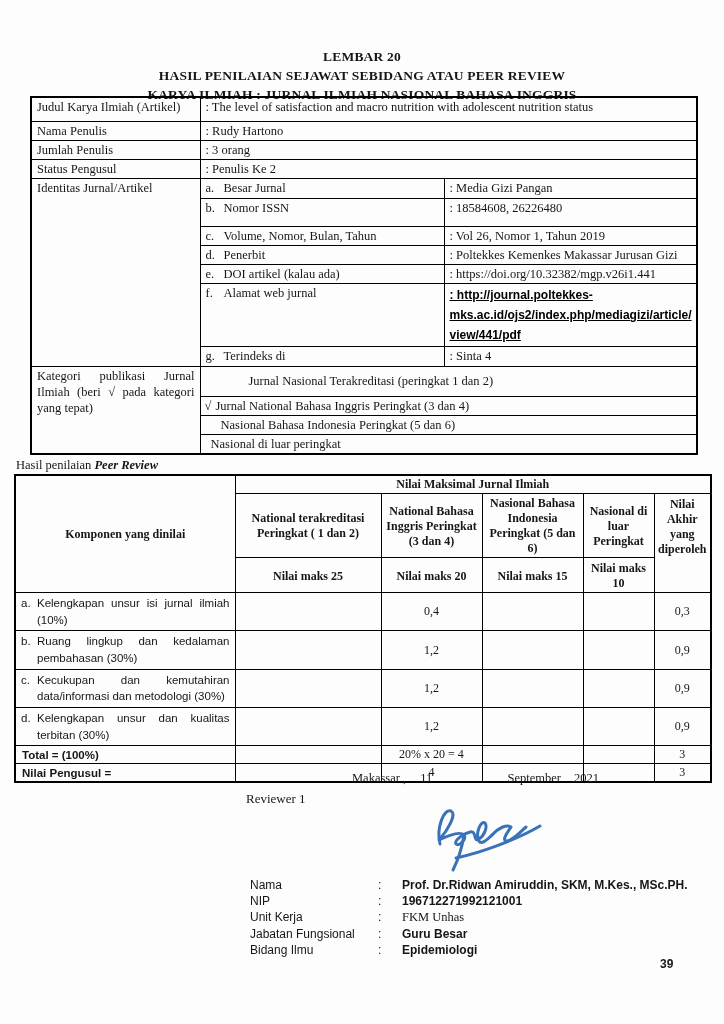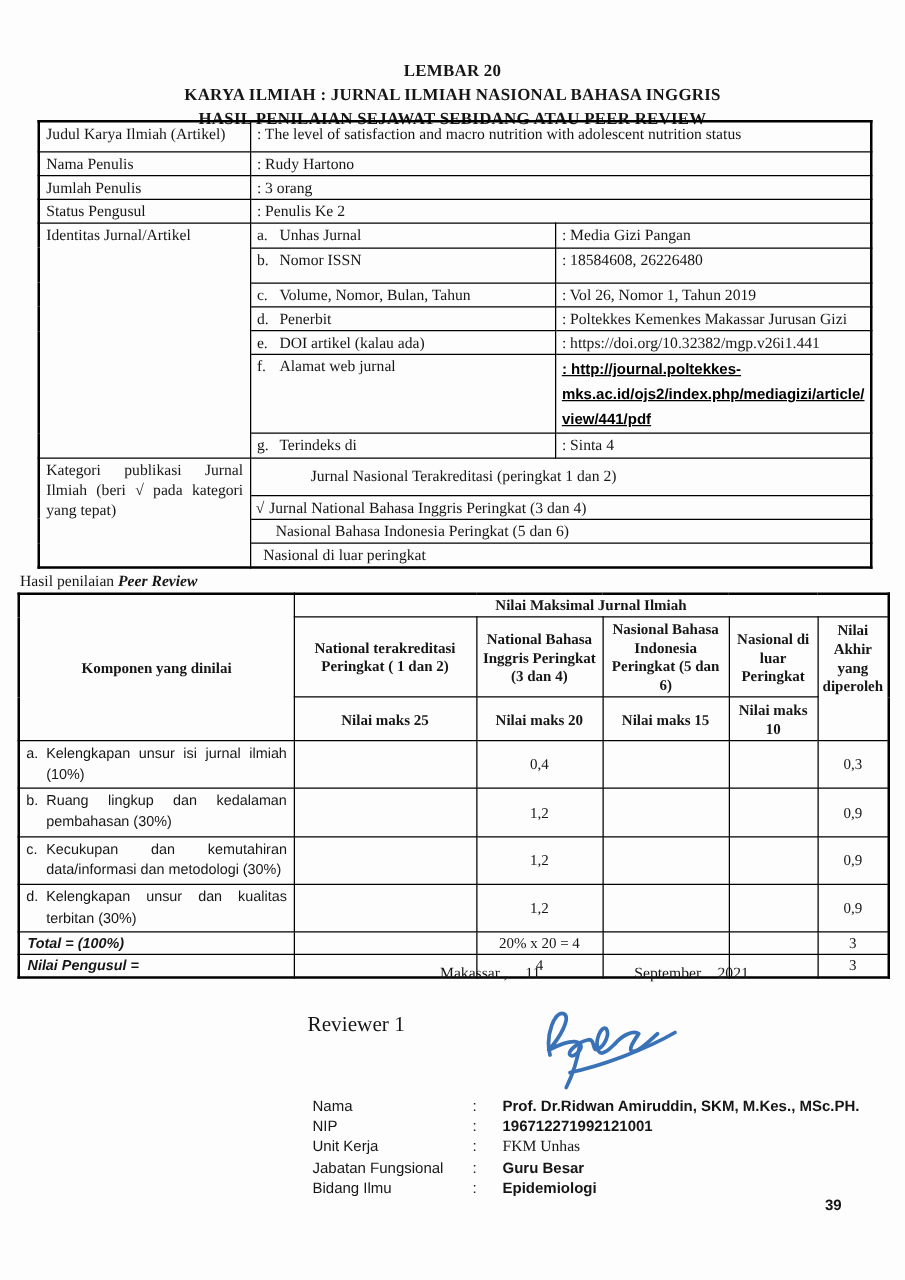--- a/index.html
+++ b/index.html
@@ -47,42 +47,42 @@
   .row-span td { height:18px; }
   .row-titles td { height:60px; vertical-align:top; padding-top:2px; }
   .row-maks td { height:34px; vertical-align:top; padding-top:3px; }
   .final-h { vertical-align:top !important; padding-top:3px !important; }
   .sb td { height:34px; }
   .sb .rl { display:flex; font-family:"Liberation Sans", sans-serif; font-size:11.5px; line-height:1.45; padding:1px 2px; }
   .sb .rk { width:16px; flex:none; }
   .sb .rt { flex:1; text-align:justify; }
   .cvals { text-align:center; vertical-align:middle !important; }
   .row-total td, .row-pengusul td { height:18px; vertical-align:middle; }
-  .tlabel { font-family:"Liberation Sans", sans-serif; font-weight:bold; font-size:11.5px; padding-left:6px !important;font-style:italic; }
+  .tlabel { font-family:"Liberation Sans", sans-serif; font-weight:bold; font-size:11.5px; padding-left:6px !important; }
   
   .date-line { position:absolute; left:352px; top:771px; font-size:12.5px; white-space:nowrap; }
   .date-line .d1 { margin-right:11px; } .date-line .d2 { margin-right:72px; } .date-line .d3 { margin-right:10px; }
-  .reviewer-line { position:absolute; left:246px; top:810px; font-size:17px; }
+  .reviewer-line { position:absolute; left:246px; top:791px; font-size:13px; }
   .signature { position:absolute; left:418px; top:798px; }
   .details { position:absolute; left:250px; top:877px; font-family:"Liberation Sans", sans-serif; font-size:12px; }
   .details .drow { display:grid; grid-template-columns:128px 24px auto; line-height:16.2px; }
   .details .dval { font-weight:bold; }
   .details .serif-val { font-weight:normal; font-family:"Liberation Serif", serif; font-size:12.5px; }
   .page-number { position:absolute; left:660px; top:957px; font-family:"Liberation Sans", sans-serif;
     font-weight:bold; font-size:12px; }
 </style>
 </head>
 <body>
 
 <div class="page">
 
   <div class="title-block">
     <div>LEMBAR 20</div>
+    <div>HASIL PENILAIAN SEJAWAT SEBIDANG ATAU PEER REVIEW</div>
     <div>KARYA ILMIAH : JURNAL ILMIAH NASIONAL BAHASA INGGRIS</div>
-    <div>HASIL PENILAIAN SEJAWAT SEBIDANG ATAU PEER REVIEW</div>
   </div>
 
   <table class="info-table">
     <colgroup>
         <col style="width:169px">
         <col style="width:244px">
         <col style="width:253px">
       </colgroup>
     <tbody>
         <tr class="r-judul">
@@ -97,21 +97,21 @@
       <td>Jumlah Penulis</td>
       <td colspan="2">: 3 orang</td>
     </tr>
     <tr class="r-plain">
       <td>Status Pengusul</td>
       <td colspan="2">: Penulis Ke 2</td>
     </tr>
 
     <tr class="id-a">
       <td rowspan="7">Identitas Jurnal/Artikel</td>
-      <td><span class="ikey">a.</span><span>Unhas Jurnal</span></td>
+      <td><span class="ikey">a.</span><span>Besar Jurnal</span></td>
       <td>: Media Gizi Pangan</td>
     </tr>
     <tr class="id-b">
       <td><span class="ikey">b.</span><span>Nomor ISSN</span></td>
       <td>: 18584608, 26226480</td>
     </tr>
     <tr class="id-c">
       <td><span class="ikey">c.</span><span>Volume, Nomor, Bulan, Tahun</span></td>
       <td>: Vol 26, Nomor 1, Tahun 2019</td>
     </tr>

